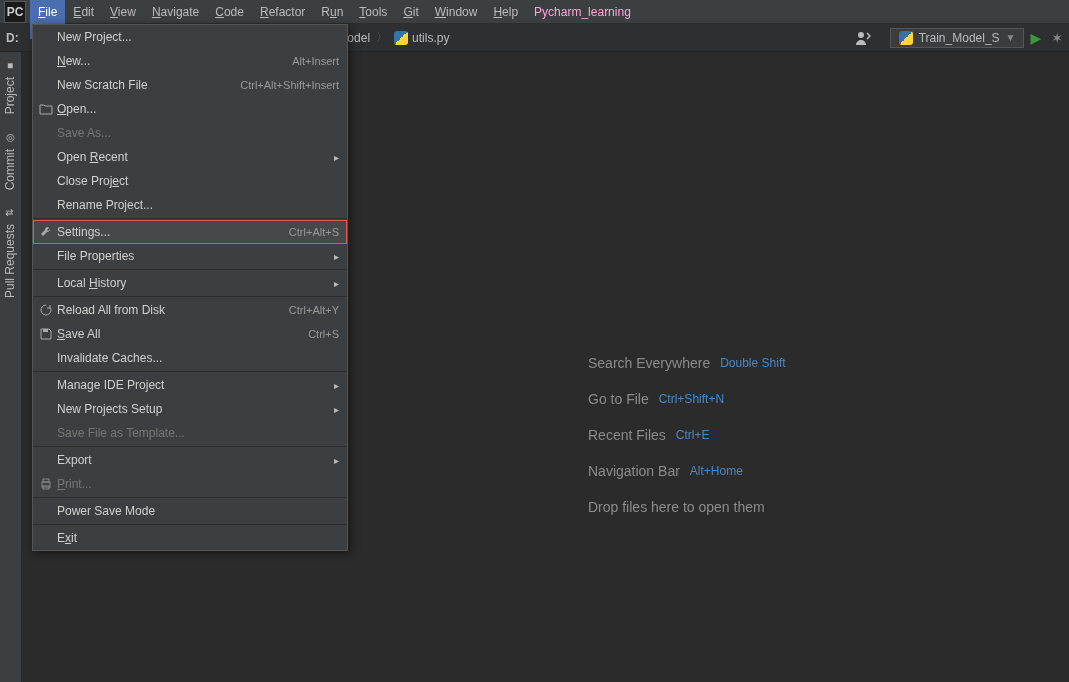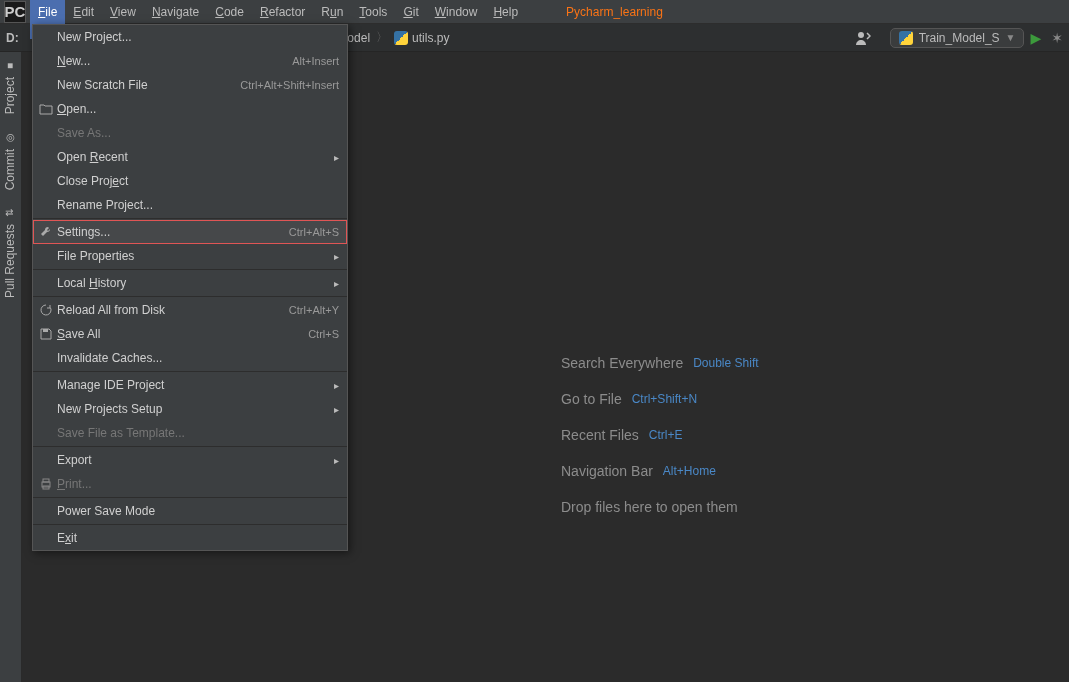--- a/index.html
+++ b/index.html
@@ -1,39 +1,39 @@
 <!DOCTYPE html>
 <html><head>
 <meta charset="utf-8">
 <style>
 *{margin:0;padding:0;box-sizing:border-box;font-family:"Segoe UI",Arial,sans-serif;font-size:12px;user-select:none}
 body{width:1069px;height:682px;background:#2b2b2b;color:#bbb;overflow:hidden}
 .menu-bar{height:24px;background:#3c3f41;border-bottom:1px solid #2d2d2d;display:flex;align-items:center}
-.app-icon{width:22px;height:22px;margin:1px 4px;background:#1a1a1a;border:1px solid #555;color:#ccc;font-size:15px;font-weight:bold;display:flex;align-items:center;justify-content:center}
+.app-icon{width:22px;height:22px;margin:1px 4px;background:#1a1a1a;border:1px solid #555;color:#ccc;font-size:12px;font-weight:bold;display:flex;align-items:center;justify-content:center}
 .menu-bar .menu-item{padding:20px 8px;color:#bbb;cursor:pointer}
 .menu-bar .menu-item.active{background:#4b6eaf;color:#fff}
 .menu-bar .menu-item .u{text-decoration:underline}
-.menu-bar .project-name{margin-left:40px;color:#f97316}
+.menu-bar .project-name{margin-left:8px;color:#f9a8d4}
 .nav-bar{height:28px;background:#2d2f30;border-bottom:1px solid #252525;display:flex;align-items:center;padding:0 6px}
 .nav-bar .drive{color:#bbb;font-weight:bold;margin-right:8px}
 .nav-bar .crumbs{flex:1;display:flex;align-items:center;color:#bbb;gap:6px}
 .nav-bar .crumb{display:flex;align-items:center;gap:4px}
 .nav-bar .crumb-sep{color:#666}
 .run-configs{display:flex;align-items:center;gap:6px}
 .user-icon{width:26px;height:18px;display:flex;align-items:center;justify-content:center;color:#bbb;margin-right:8px}
-.run-dropdown{background:#3a3c3d;border:1px solid #555;border-radius:5px;padding:2px 8px;color:#bbb;display:flex;align-items:center;gap:6px;min-width:130px}
+.run-dropdown{background:#3a3c3d;border:1px solid #555;border-radius:0;padding:2px 8px;color:#bbb;display:flex;align-items:center;gap:6px;min-width:130px}
 .run-dropdown .tri{color:#888;font-size:10px}
 .play-icon{color:#3c9a3c;font-size:14px}
 .gear-icon{color:#8a8a8a;font-size:14px;margin-left:4px}
 .left-strip{position:absolute;left:0;top:52px;bottom:0;width:22px;background:#3c3f41;border-right:1px solid #2a2a2a}
 .left-strip .tab{writing-mode:vertical-rl;transform:rotate(180deg);color:#bbb;padding:8px 3px;display:flex;align-items:center;gap:6px}
 .left-strip .tab.project{margin-bottom:2px}
 .left-strip .tab-icon{writing-mode:horizontal-tb;transform:rotate(90deg);font-size:10px}
 .editor-pane{position:absolute;left:22px;right:0;top:52px;bottom:0;background:#2b2b2b}
-.hints{position:absolute;left:539px;top:303px;display:flex;flex-direction:column;gap:20px}
+.hints{position:absolute;left:566px;top:303px;display:flex;flex-direction:column;gap:20px}
 .hints .hint{display:flex;gap:10px;align-items:center}
 .hints .hint-label{color:#8c8c8c;font-size:14px}
 .hints .hint-shortcut{color:#4a88c7;font-size:12px}
 .dd-menu{position:absolute;left:32px;top:24px;width:316px;background:#3c3f41;border:1px solid #555;box-shadow:2px 2px 8px rgba(0,0,0,.5)}
 .dd-menu .mi{display:flex;align-items:center;padding:4px 8px 4px 4px;color:#d0d0d0;cursor:pointer;min-height:22px}
 .dd-menu .mi.disabled{color:#777}
 .dd-menu .mi .mi-icon{width:18px;height:16px;margin-right:2px;display:flex;align-items:center;justify-content:center;color:#999}
 .dd-menu .mi .mi-label{flex:1}
 .dd-menu .mi .mi-label .u{text-decoration:underline}
 .dd-menu .mi .mi-sc{color:#999;font-size:11px}

